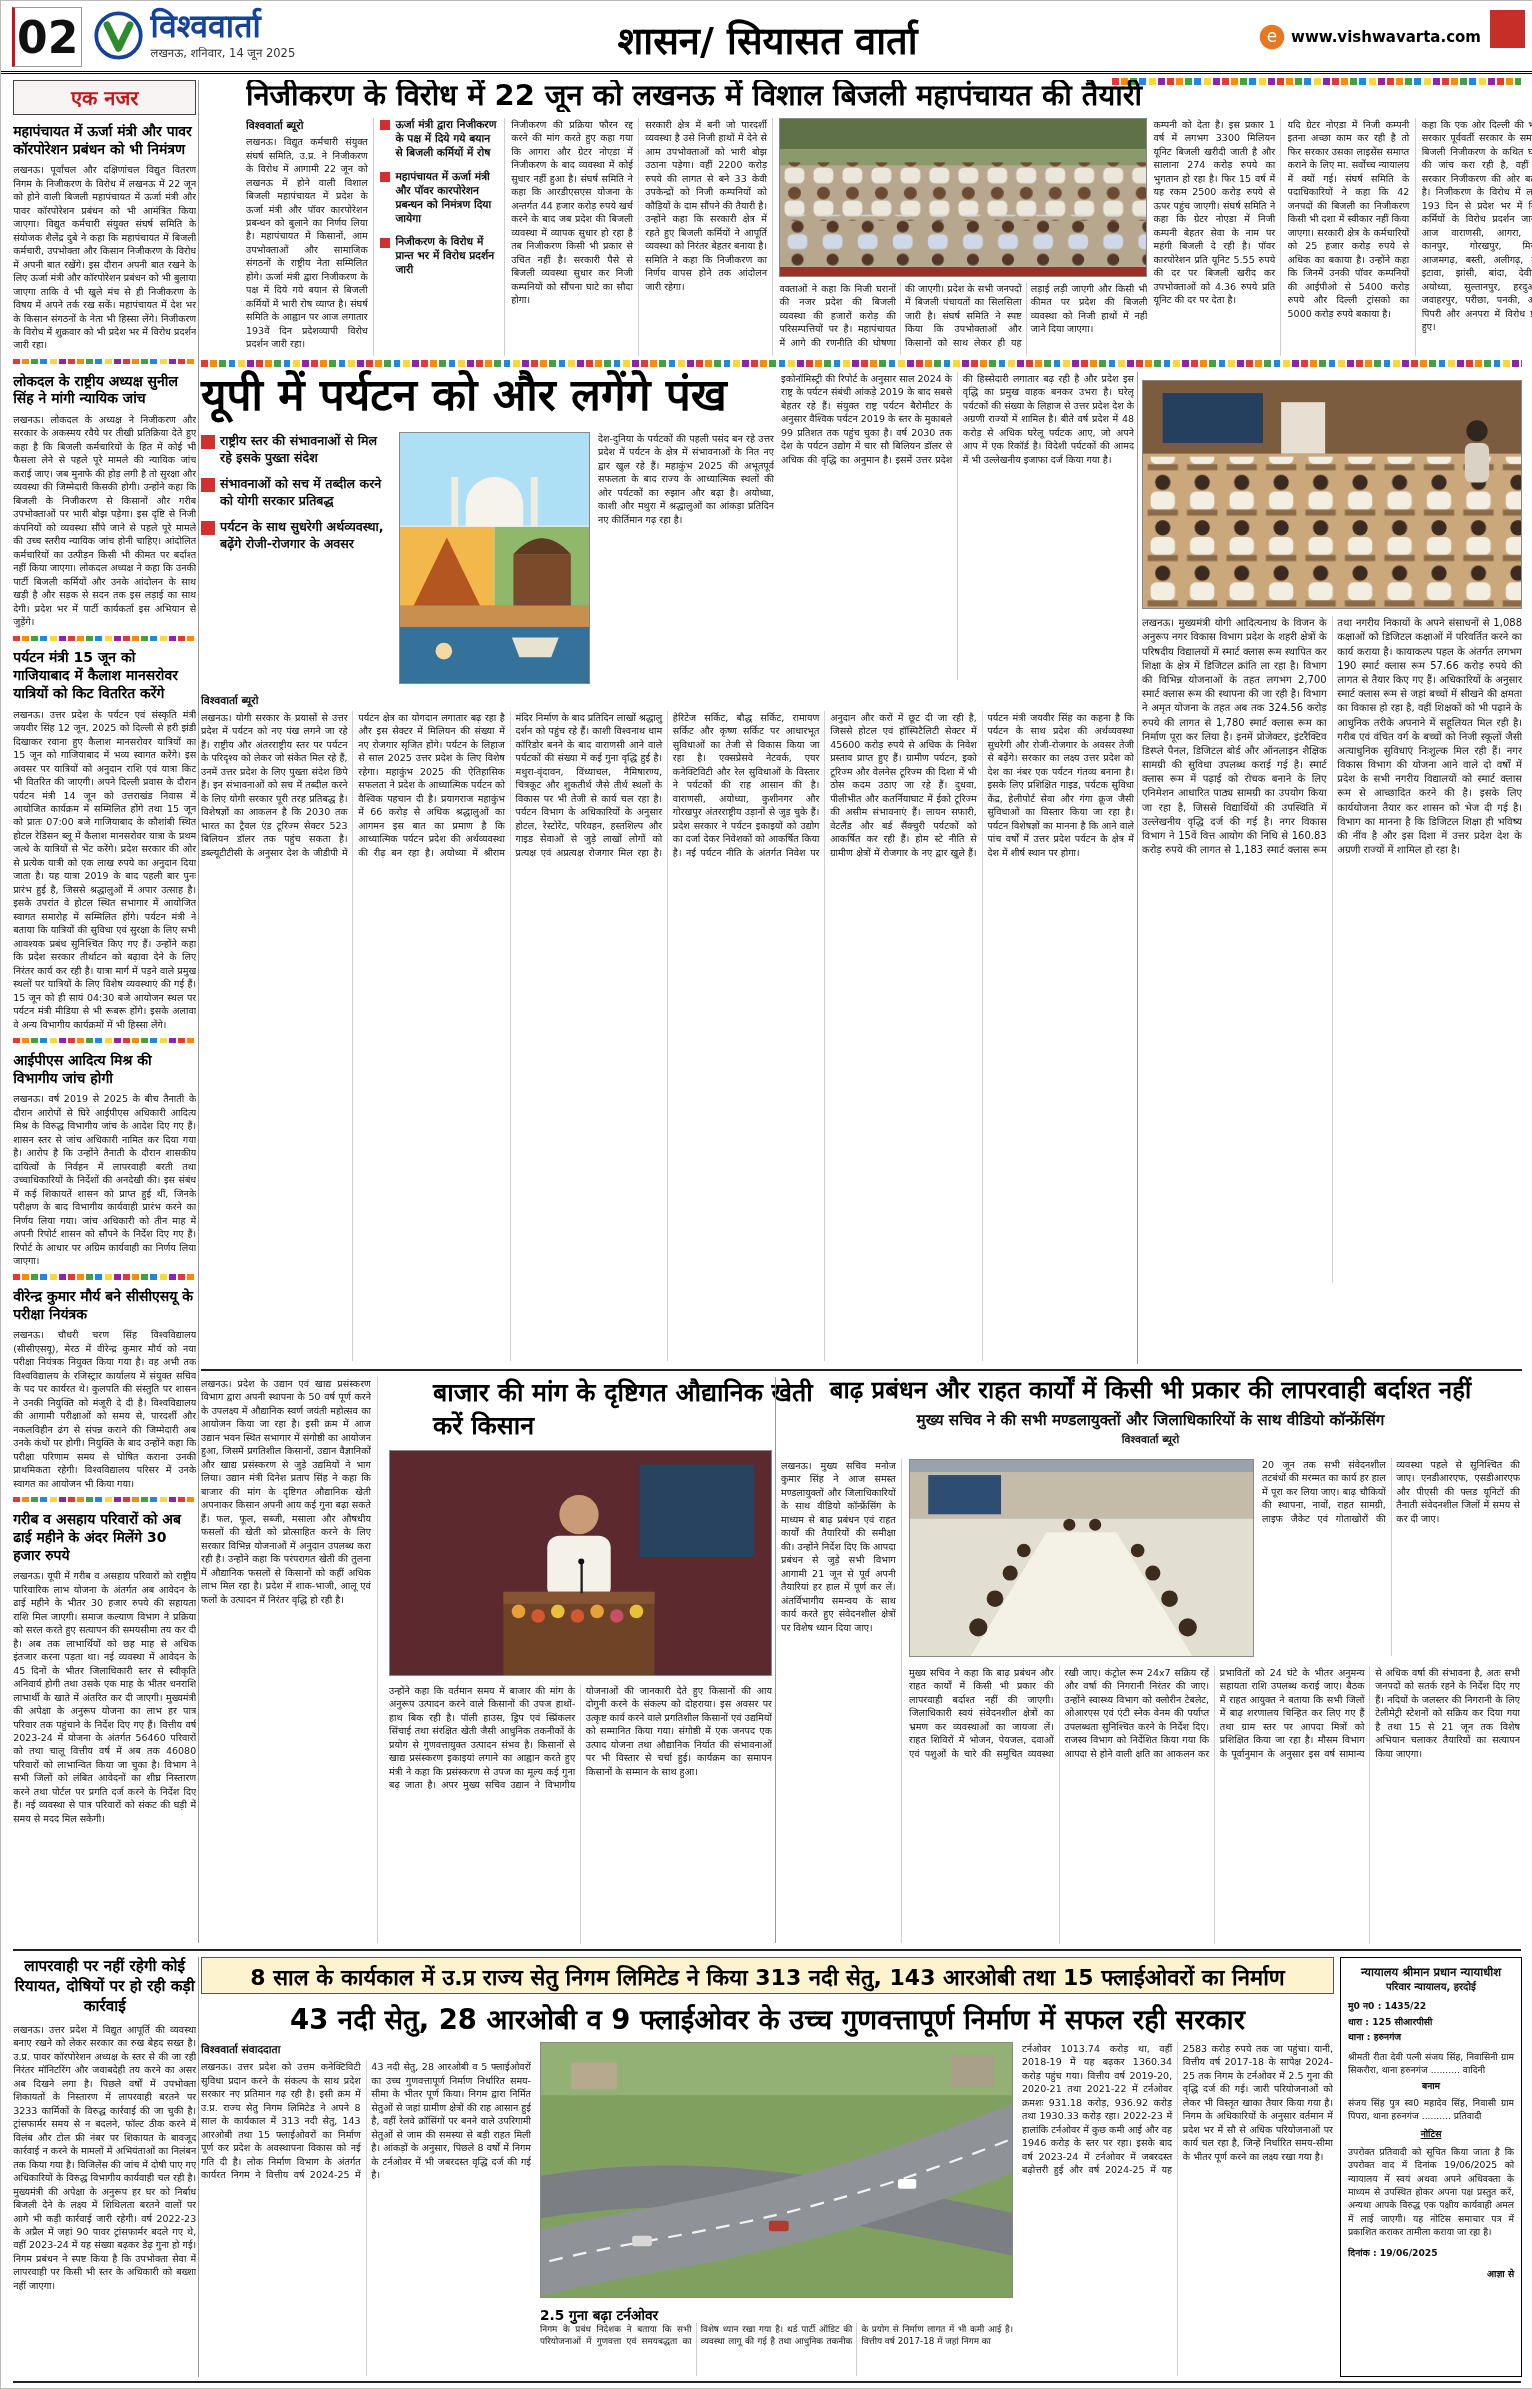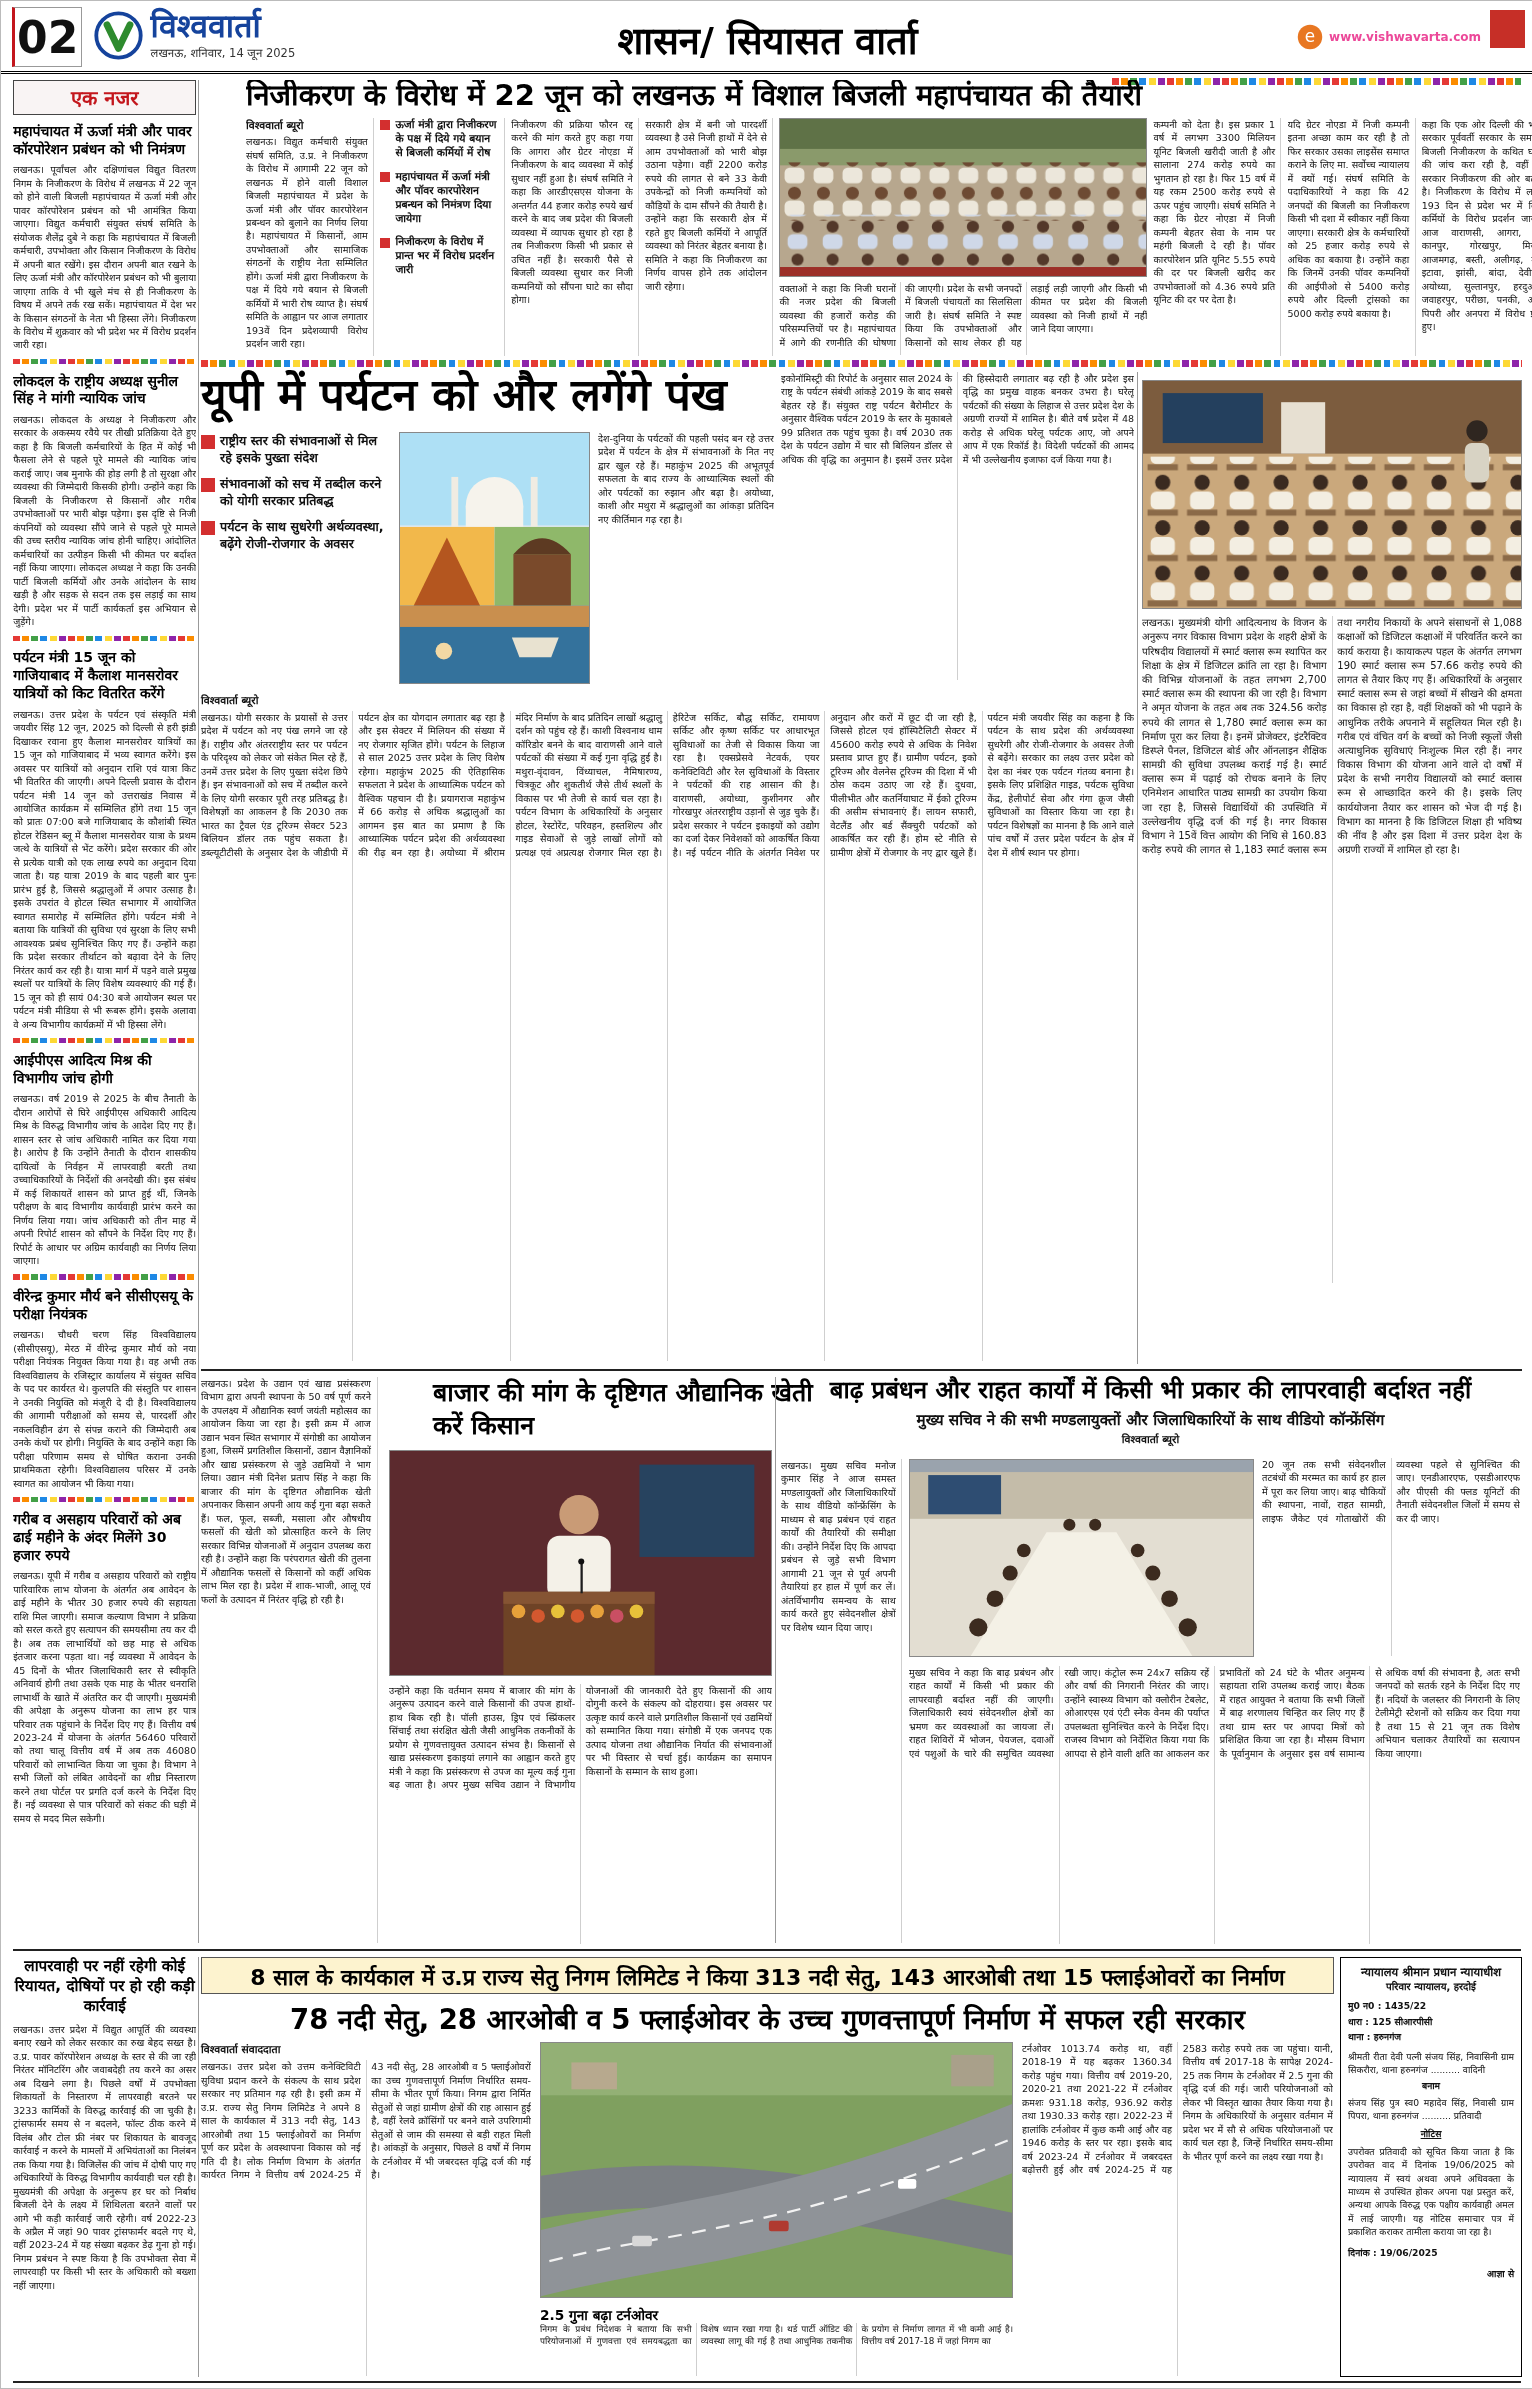--- a/index.html
+++ b/index.html
@@ -13,21 +13,21 @@
   .colstrip { background:repeating-linear-gradient(90deg,#e53935 0 6.9px,#fff 6.9px 9.2px,#fb8c00 9.2px 16px,#fff 16px 18.3px,#43a047 18.3px 25px,#fff 25px 27.5px,#1e88e5 27.5px 34px,#fff 34px 37px,#fdd835 37px 44px,#fff 44px 46px,#8e24aa 46px 53px,#fff 53px 55px); }
 
   
   .header { position:absolute; left:0; top:0; width:1533px; height:73px; border-bottom:3.1px double #000; }
   .pageno-box { position:absolute; left:10.7px; top:6.1px; width:70px; height:60px; border:0.8px solid #999; border-left:3.8px solid #c3161c; font-size:44px; font-weight:bold; color:#111; display:flex; align-items:center; justify-content:center; }
   .brand { position:absolute; left:93px; top:9.2px; display:flex; gap:7.6px; align-items:center; }
   .masthead { font-size:32px; font-weight:bold; color:#15439c; line-height:1.0; }
   .dateline { font-size:11.5px; color:#333; margin-top:3.1px; }
   .section-title { position:absolute; left:50%; transform:translateX(-50%); top:12.2px; font-size:38px; font-weight:bold; color:#000; white-space:nowrap; }
   .web { position:absolute; right:53px; top:23px; display:flex; gap:6.1px; align-items:center; }
-  .weburl { font-size:12px; font-weight:bold; color:#ec4899; cursor:pointer; }
+  .weburl { font-size:15px; font-weight:bold; color:#000000; cursor:pointer; }
   .corner-red { position:absolute; right:9.2px; top:9.2px; width:35px; height:38px; background:#c62f27; }
 
   
   .sidebar { border-right:0; }
   .sb-title { border:1.5px solid #444; color:#c3161c; background:#f9f4f4; font-size:20px; font-weight:bold; text-align:center; padding:3.1px 1.5px; margin-bottom:7.6px; }
   .sb-item h3 { font-size:14px; line-height:1.28; color:#000000; margin-bottom:4.6px; font-weight:bold; }
   .sb-item p { margin-bottom:4.6px; }
   .sb-strip { height:5.3px; margin:6.9px 0 8.4px 0; }
 
   
@@ -330,21 +330,21 @@
   <div class="hline abs" style="left:12.2px;top:1948px;width:1508px;height:1.5px;"></div>
 
   <section class="abs" style="left:12.2px;top:1956px;width:183px;height:420px;overflow:hidden;">
     <h3 class="hl-neg">लापरवाही पर नहीं रहेगी कोई रियायत, दोषियों पर हो रही कड़ी कार्रवाई</h3>
     <div class="jtext">लखनऊ। उत्तर प्रदेश में विद्युत आपूर्ति की व्यवस्था बनाए रखने को लेकर सरकार का रुख बेहद सख्त है। उ.प्र. पावर कॉरपोरेशन अध्यक्ष के स्तर से की जा रही निरंतर मॉनिटरिंग और जवाबदेही तय करने का असर अब दिखने लगा है। पिछले वर्षों में उपभोक्ता शिकायतों के निस्तारण में लापरवाही बरतने पर 3233 कार्मिकों के विरुद्ध कार्रवाई की जा चुकी है। ट्रांसफार्मर समय से न बदलने, फॉल्ट ठीक करने में विलंब और टोल फ्री नंबर पर शिकायत के बावजूद कार्रवाई न करने के मामलों में अभियंताओं का निलंबन तक किया गया है। विजिलेंस की जांच में दोषी पाए गए अधिकारियों के विरुद्ध विभागीय कार्यवाही चल रही है। मुख्यमंत्री की अपेक्षा के अनुरूप हर घर को निर्बाध बिजली देने के लक्ष्य में शिथिलता बरतने वालों पर आगे भी कड़ी कार्रवाई जारी रहेगी। वर्ष 2022-23 के अप्रैल में जहां 90 पावर ट्रांसफार्मर बदले गए थे, वहीं 2023-24 में यह संख्या बढ़कर डेढ़ गुना हो गई। निगम प्रबंधन ने स्पष्ट किया है कि उपभोक्ता सेवा में लापरवाही पर किसी भी स्तर के अधिकारी को बख्शा नहीं जाएगा।</div>
   </section>
   <div class="vline abs" style="left:197px;top:1956px;width:0.8px;height:420px;"></div>
 
   <section class="abs" style="left:200px;top:1956px;width:1133px;height:420px;">
     <div class="banner" style="width:1133px;height:37px;">8 साल के कार्यकाल में उ.प्र राज्य सेतु निगम लिमिटेड ने किया 313 नदी सेतु, 143 आरओबी तथा 15 फ्लाईओवरों का निर्माण</div>
-    <h2 class="hl-bridge" style="margin-top:6.1px;">78 नदी सेतु, 28 आरओबी व 5 फ्लाईओवर के उच्च गुणवत्तापूर्ण निर्माण में सफल रही सरकार</h2>
+    <h2 class="hl-bridge" style="margin-top:6.1px;">43 नदी सेतु, 28 आरओबी व 9 फ्लाईओवर के उच्च गुणवत्तापूर्ण निर्माण में सफल रही सरकार</h2>
     <div class="abs" style="left:0;top:85px;width:1133px;height:334px;">
       <div class="byline abs" style="left:0;top:0;width:168px;">विश्ववार्ता संवाददाता</div>
       <div class="abs jtext cols2" style="left:0;top:18.3px;width:330px;height:316px;">लखनऊ। उत्तर प्रदेश को उत्तम कनेक्टिविटी सुविधा प्रदान करने के संकल्प के साथ प्रदेश सरकार नए प्रतिमान गढ़ रही है। इसी क्रम में उ.प्र. राज्य सेतु निगम लिमिटेड ने अपने 8 साल के कार्यकाल में 313 नदी सेतु, 143 आरओबी तथा 15 फ्लाईओवरों का निर्माण पूर्ण कर प्रदेश के अवस्थापना विकास को नई गति दी है। लोक निर्माण विभाग के अंतर्गत कार्यरत निगम ने वित्तीय वर्ष 2024-25 में 43 नदी सेतु, 28 आरओबी व 5 फ्लाईओवरों का उच्च गुणवत्तापूर्ण निर्माण निर्धारित समय-सीमा के भीतर पूर्ण किया। निगम द्वारा निर्मित सेतुओं से जहां ग्रामीण क्षेत्रों की राह आसान हुई है, वहीं रेलवे क्रॉसिंगों पर बनने वाले उपरिगामी सेतुओं से जाम की समस्या से बड़ी राहत मिली है। आंकड़ों के अनुसार, पिछले 8 वर्षों में निगम के टर्नओवर में भी जबरदस्त वृद्धि दर्ज की गई है।</div>
       <div class="photo abs" style="left:339px;top:0;width:473px;height:256px;">
         <svg viewBox="0 0 620 340" preserveAspectRatio="none">
           <rect width="620" height="340" fill="#7fa05f"></rect>
           <rect width="620" height="70" fill="#93b075"></rect>
           <rect x="40" y="26" width="60" height="36" fill="#b7a98e"></rect>
           <rect x="540" y="16" width="56" height="42" fill="#a9a08a"></rect>
           <path d="M-20 210 C180 170 360 200 640 260" stroke="#7b7f84" stroke-width="56" fill="none"></path>

